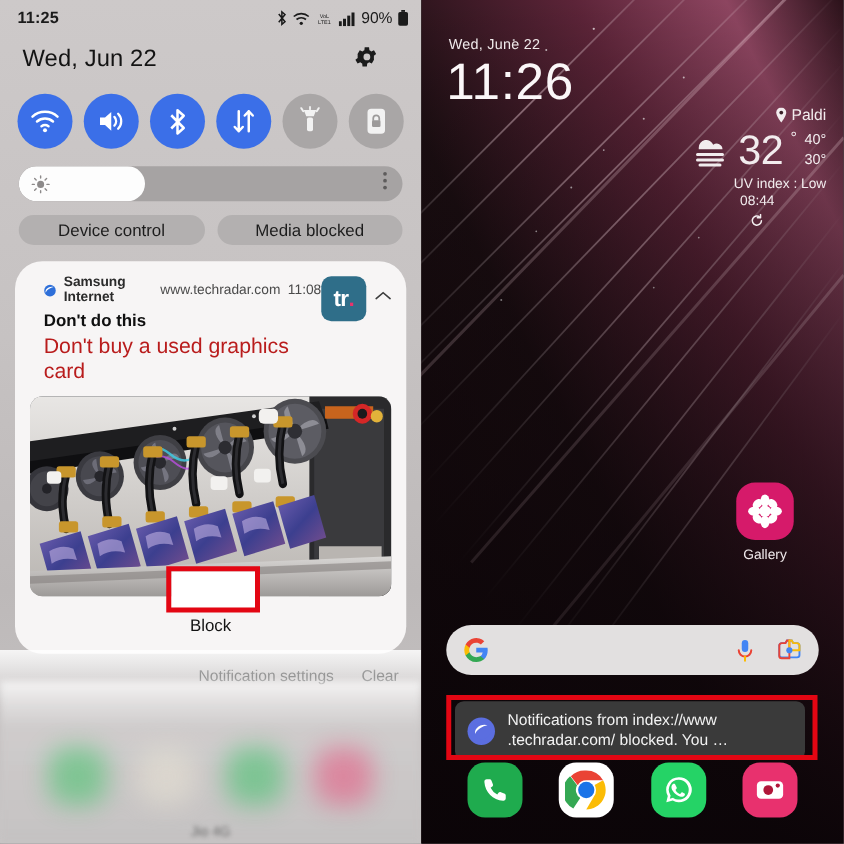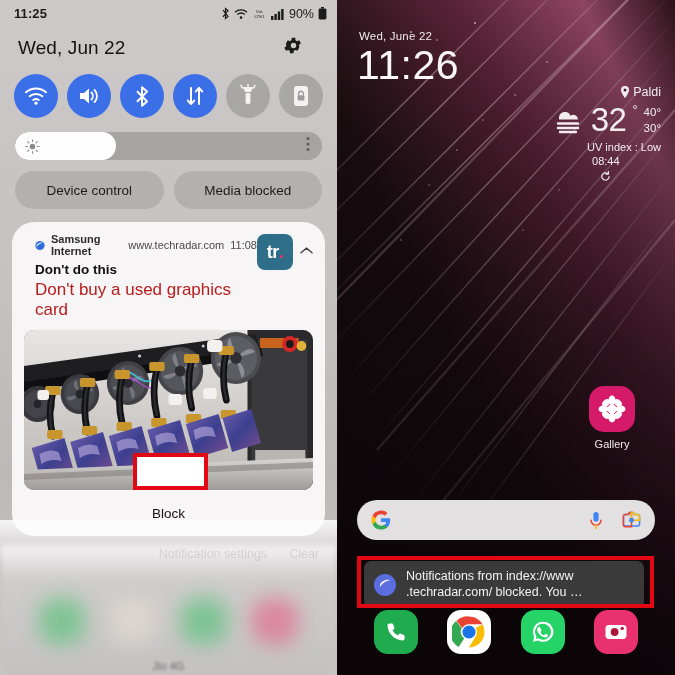--- a/index.html
+++ b/index.html
@@ -18,21 +18,21 @@
     overflow:hidden;
   }
   .left-inner{position:absolute; inset:0;}
 
   
   .statusbar{
     height:27px; display:flex; align-items:center;
     padding:0 10px 0 14px; font-size:12.5px; color:#1b1b1b;
   }
   .sb-time{font-weight:600; letter-spacing:.1px; font-size:13px;}
-  .sb-right{margin-left:auto; display:flex; align-items:center; gap:4px;}
+  .sb-right{margin-left:auto; display:flex; align-items:flex-end; gap:4px;}
   .sb-icon{display:block;}
   .sb-batt{font-size:12.5px; font-weight:500; margin-left:1px;}
 
   
   .date-row{display:flex; align-items:center; padding:8px 28px 0 18px;}
   .date-text{font-size:19px; color:#131313; letter-spacing:.1px;}
   .gear{margin-left:auto; margin-right:5px;}
 
   
   .toggles{display:flex; gap:0; padding:14px 14px 0 14px; justify-content:space-between;}
@@ -52,21 +52,21 @@
   .bright-fill{
     position:absolute;left:0;top:0;bottom:0;width:33%;
     background:#fdfdfd;border-radius:14px;
     display:flex;align-items:center;padding-left:10px;
   }
   .bright-dots{position:absolute;right:12px;top:50%;transform:translateY(-50%);}
 
   
   .dm-row{display:flex;gap:10px;padding:11px 15px 0 15px;}
   .dm-btn{
-    flex:1;height:38px;border-radius:19px;background:#b3b0b0;
+    flex:1;height:24px;border-radius:19px;background:#b3b0b0;
     display:flex;align-items:center;justify-content:center;
     font-size:13.5px;color:#1c1c1c;
   }
 
   
   .notif-card{
     margin:13px 12px 0 12px;
     background:#f7f5f5;border-radius:22px;
     padding:11px 0 0 0;position:relative;
   }

